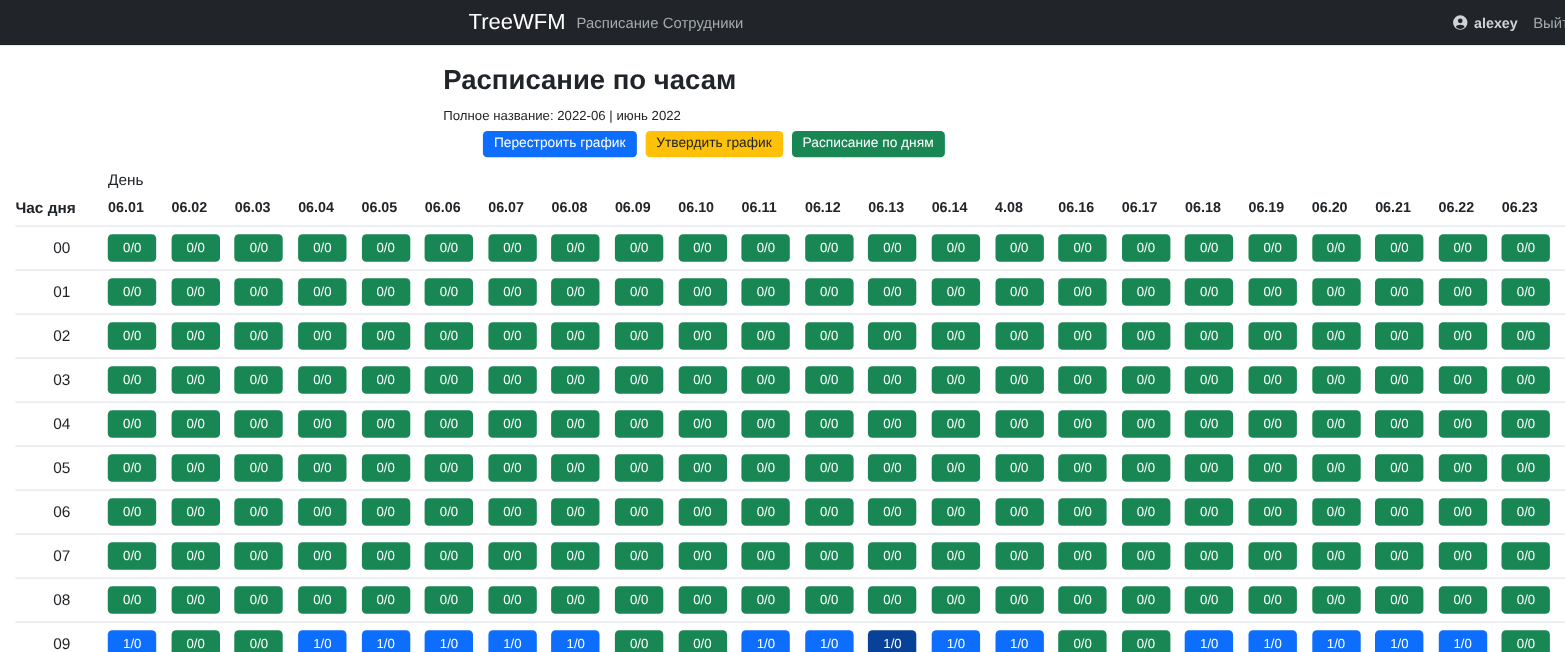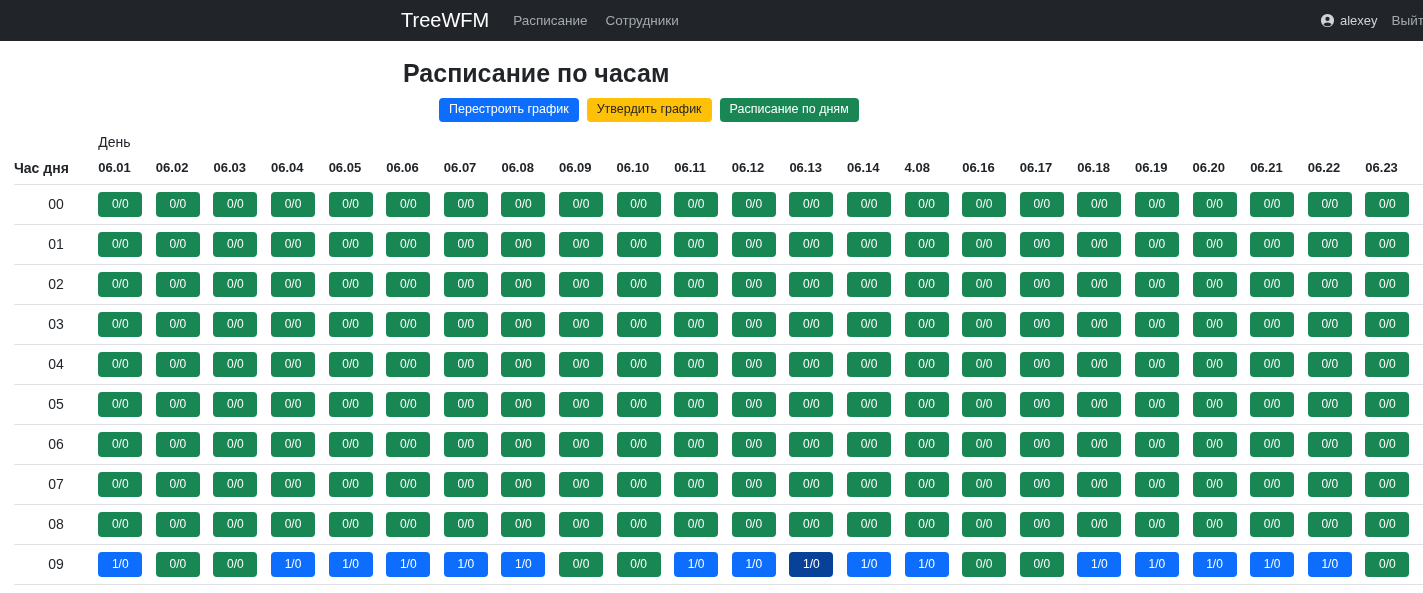--- a/index.html
+++ b/index.html
@@ -8,36 +8,36 @@
     width: 1423px; height: 593px; overflow: hidden;
     background: #ffffff; color: var(--text);
     font-family: "Liberation Sans", sans-serif;
   }
 
   
   .navbar {
     position: relative; height: 41px; background: var(--navbar-bg);
   }
   .nav-inner {
-    position: absolute; left: 401px; top: 0; height: 41px;
-    display: flex; align-items: center; gap: 18px; white-space: nowrap;
+    position: absolute; left: 426px; top: 0; height: 41px;
+    display: flex; align-items: center; gap: 4px; white-space: nowrap;
   }
   .brand {
     color: #ffffff; font-size: 20px; text-decoration: none; margin-right: 6px;
   }
   .nav-link {
     color: var(--nav-link); font-size: 13.5px; text-decoration: none;
   }
   .nav-right {
     position: absolute; left: 1320px; top: 0; height: 41px;
     display: flex; align-items: center; gap: 14px; white-space: nowrap;
   }
   .user-chip {
     display: flex; align-items: center; gap: 5px;
-    color: #cfd4d9; font-size: 13px; font-weight: 400; cursor: pointer;
+    color: #cfd4d9; font-size: 13px; font-weight: 700; cursor: pointer;
   }
   .user-chip svg { display: block; }
 
   
   main { padding-top: 0; }
   .page-header { margin-left: 403px; padding-top: 18px; }
   .page-title {
     margin: 0 0 10px 0; font-size: 25px; font-weight: 700; color: var(--text);
   }
   .page-subtitle { font-size: 12px; margin-bottom: 7px; color: var(--text); }
@@ -100,20 +100,21 @@
       </span>
       <span>alexey</span>
     </span>
     <a class="nav-link" href="#">Выйти</a>
   </div>
 </nav>
 
 <main>
   <header class="page-header">
     <h1 class="page-title">Расписание по часам</h1>
+    <div class="page-subtitle">Полное название: 2022-06 | июнь 2022</div>
     <div class="actions">
       <button class="btn btn-primary">Перестроить график</button>
       <button class="btn btn-warning">Утвердить график</button>
       <button class="btn btn-success">Расписание по дням</button>
     </div>
   </header>
 
   <table class="schedule-table">
     <thead>
       <tr>

